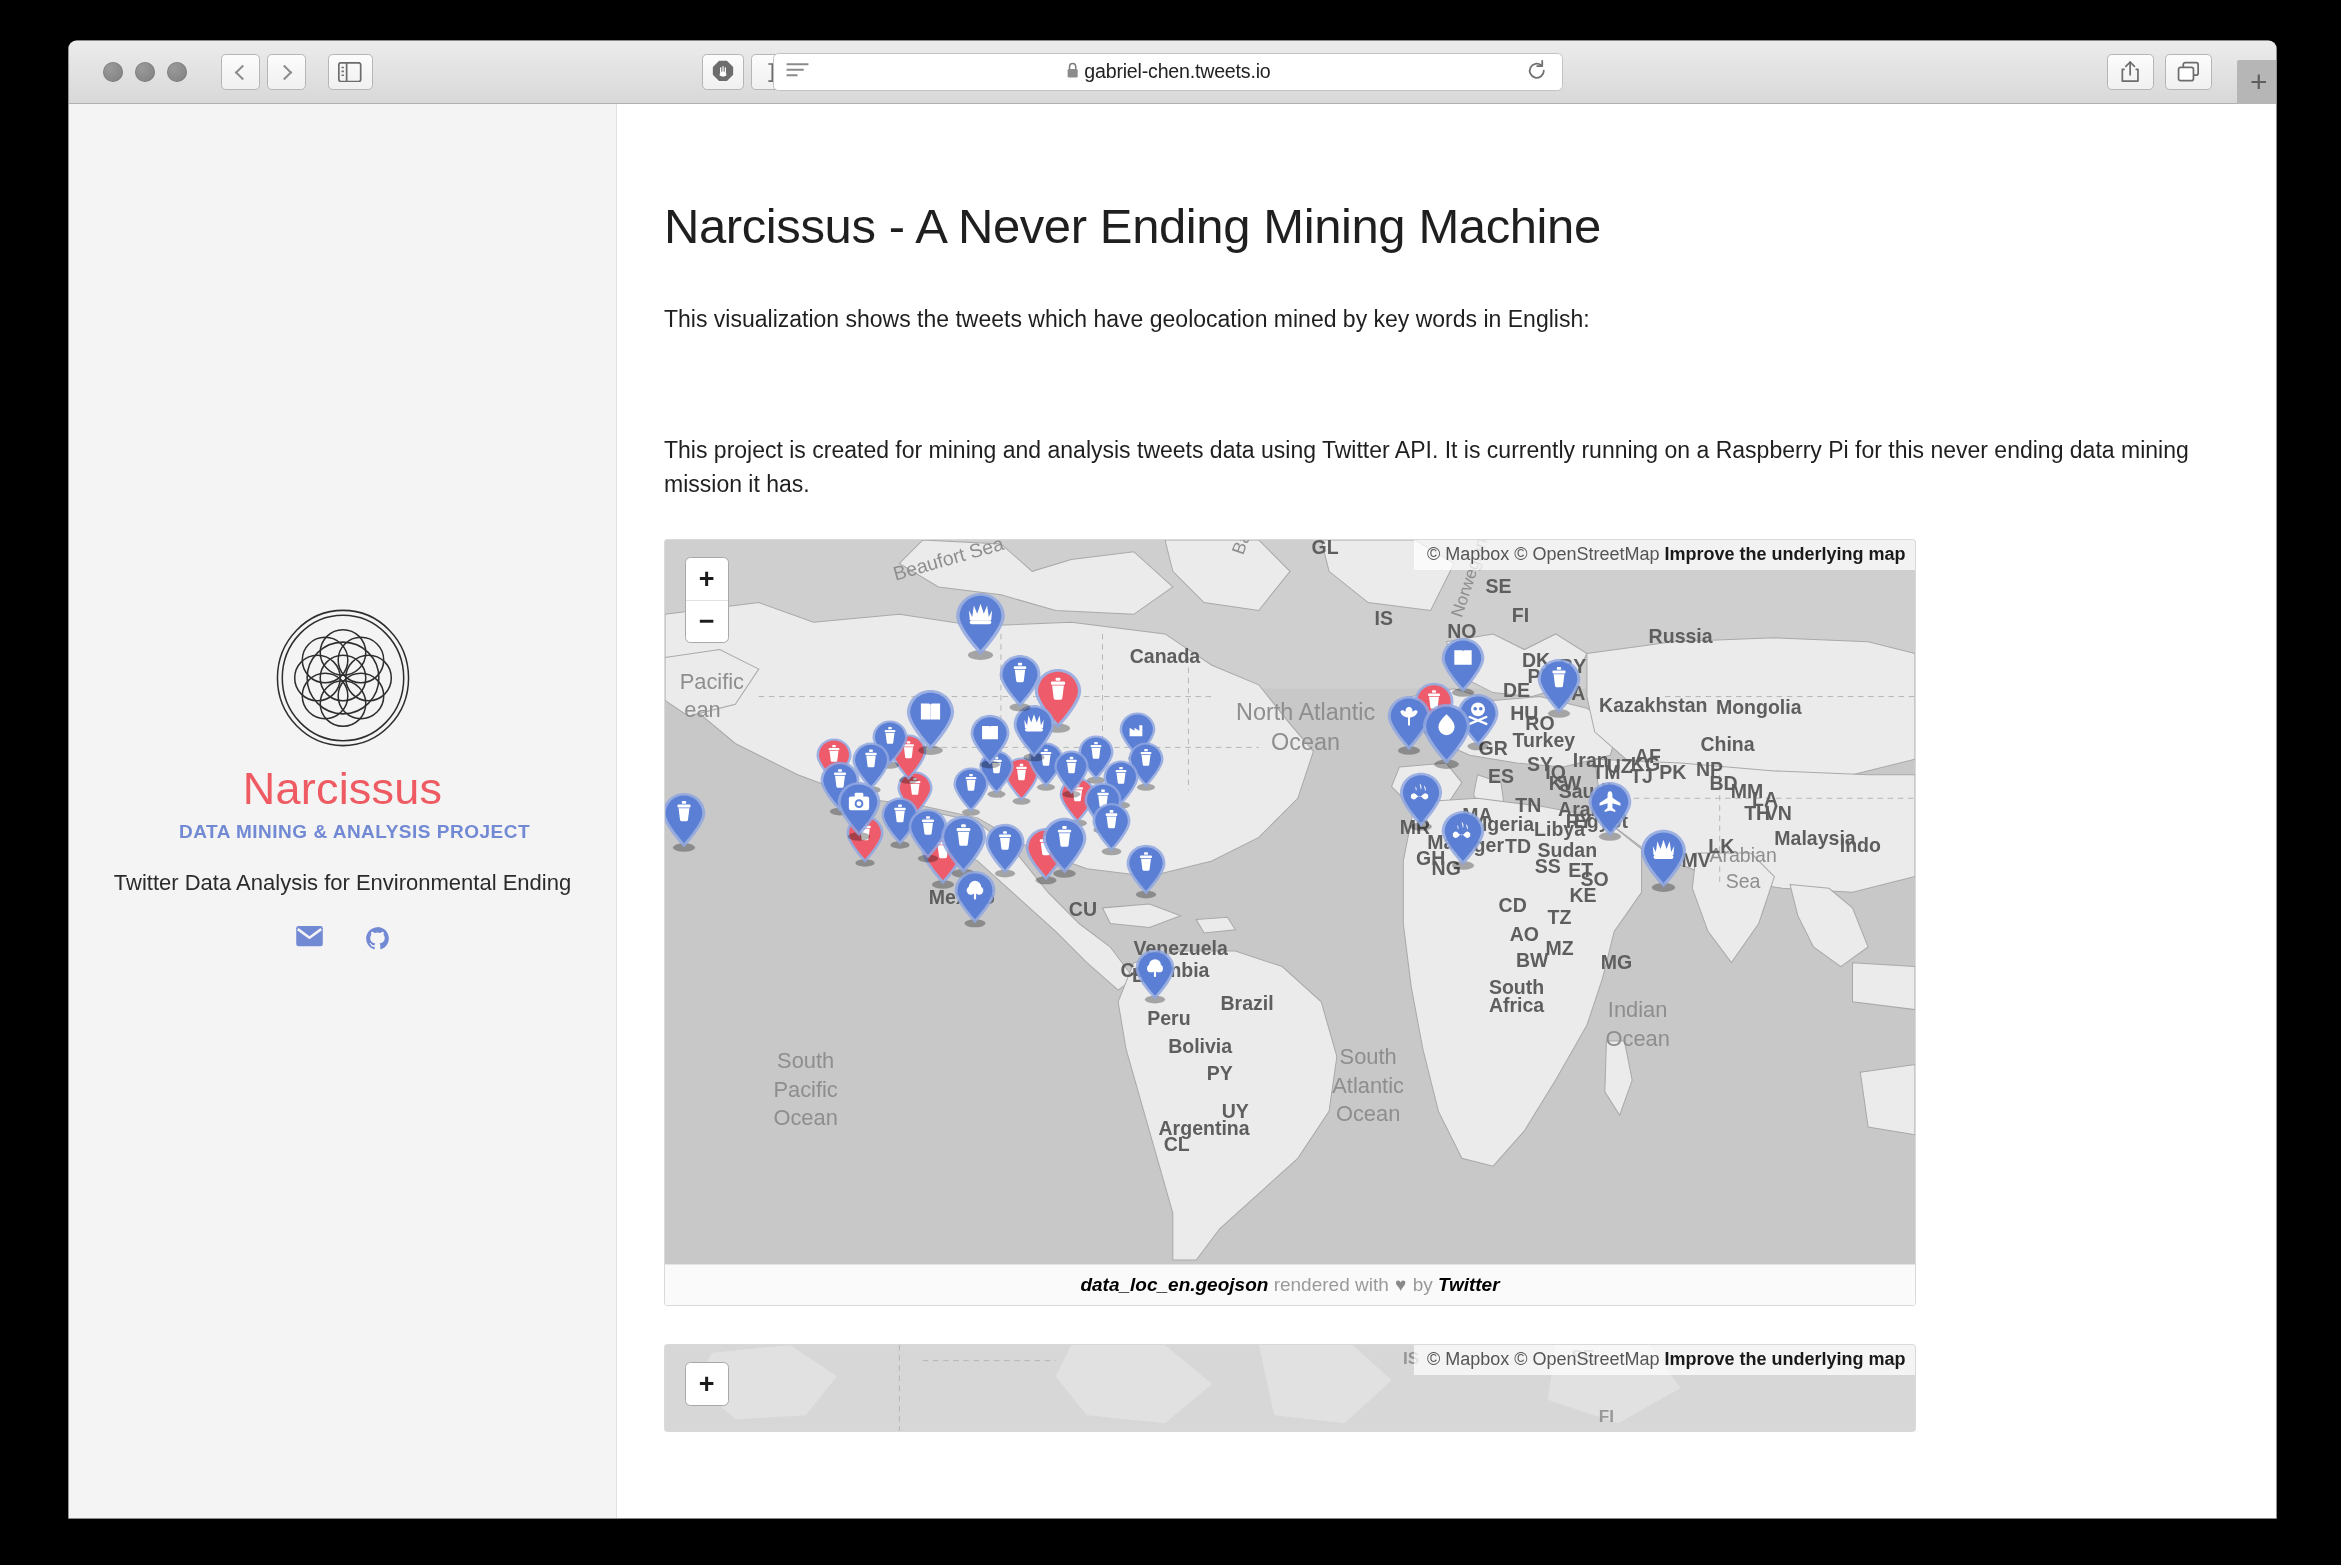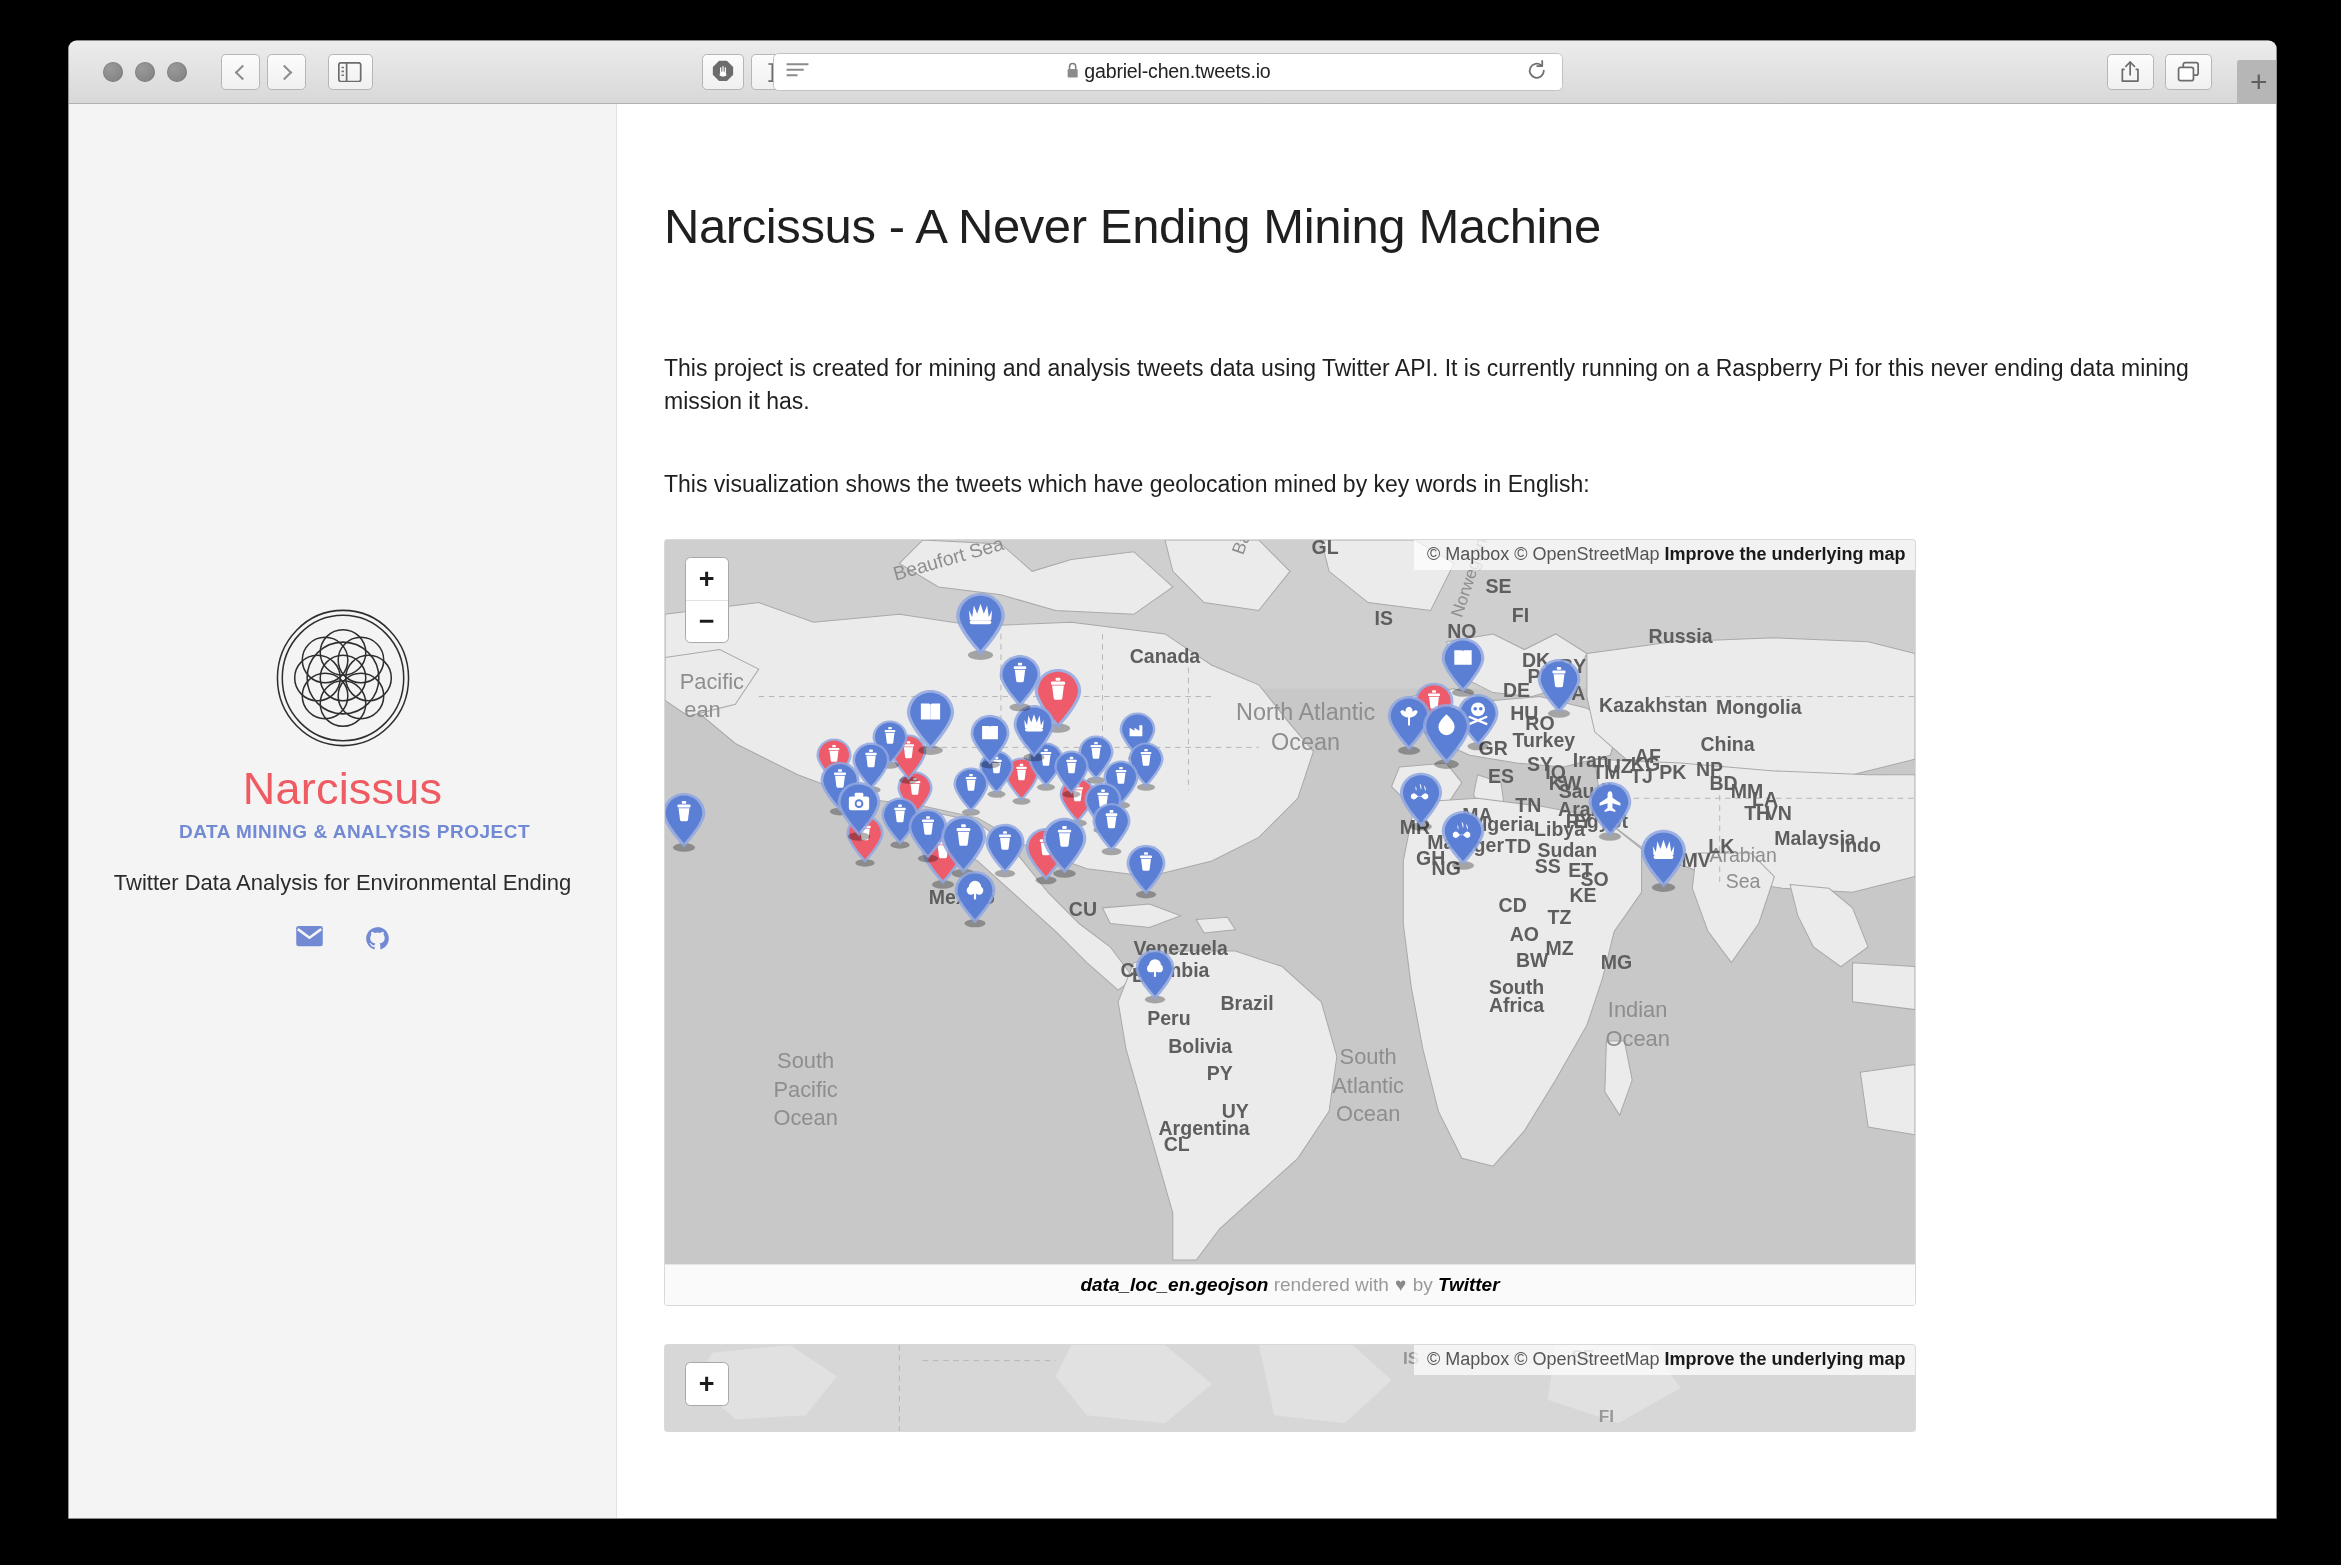--- a/index.html
+++ b/index.html
@@ -326,22 +326,22 @@
               <path fill="#7289d4" d="M16 1.5C7.9 1.5 1.5 8 1.5 16c0 6.4 4.2 11.9 9.9 13.8.7.1 1-.3 1-.7v-2.5c-4 .9-4.9-1.9-4.9-1.9-.7-1.7-1.6-2.2-1.6-2.2-1.3-.9.1-.9.1-.9 1.5.1 2.2 1.5 2.2 1.5 1.3 2.2 3.4 1.6 4.2 1.2.1-.9.5-1.6.9-2-3.2-.4-6.6-1.6-6.6-7.2 0-1.6.6-2.9 1.5-3.9-.2-.4-.7-1.9.1-3.9 0 0 1.2-.4 4 1.5a13.8 13.8 0 0 1 7.3 0c2.8-1.9 4-1.5 4-1.5.8 2 .3 3.5.1 3.9.9 1 1.5 2.3 1.5 3.9 0 5.6-3.4 6.8-6.6 7.2.5.5 1 1.3 1 2.7v4c0 .4.3.8 1 .7 5.7-1.9 9.9-7.4 9.9-13.8 0-8-6.5-14.5-14.5-14.5z"></path>
             </svg>
           </a>
         </div>
       </div>
     </aside>
 
     <main id="main">
 
       <h1 id="title">Narcissus - A Never Ending Mining Machine</h1>
+      <p class="para" id="p2">This visualization shows the tweets which have geolocation mined by key words in English:</p>
       <p class="para" id="p1">This project is created for mining and analysis tweets data using Twitter API. It is currently running on a Raspberry Pi for this never ending data mining mission it has.</p>
-      <p class="para" id="p2">This visualization shows the tweets which have geolocation mined by key words in English:</p>
 
       <div class="mapbox-widget">
         <div class="map-canvas">
 
           <svg class="world" viewBox="0 0 1600 925" preserveAspectRatio="none">
             <rect width="1600" height="925" fill="#c8c8c8"></rect>
 
             <path class="land2" d="M0 0 H1600 V190 H0 Z" opacity=".25"></path>
 
             <path class="land" d="M330 0 L430 5 L470 40 L520 25 L600 15 L650 60 L600 95 L500 90 L430 70 L350 60 L300 30 Z"></path>

